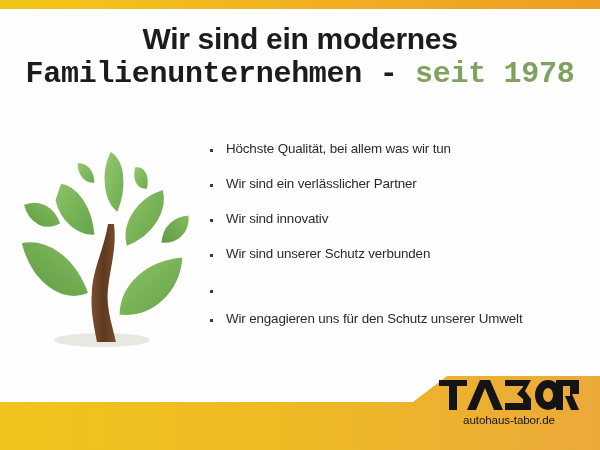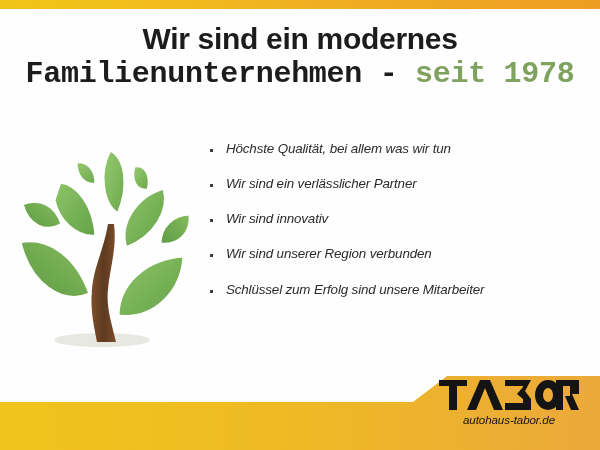--- a/index.html
+++ b/index.html
@@ -49,21 +49,20 @@
   .headline .line1 { display: block; }
   .headline .line2 { display: block; font-family: Liberation Mono, monospace; }
   .headline .accent { color: #7fa35e; }
 
   
   .bullets {
     position: absolute;
     left: 210px;
     top: 141px;
     width: 385px;
-    font-style: italic;
   }
   .bullet-row {
     display: flex;
     align-items: flex-start;
     margin-bottom: 18.4px;
   }
   .bullet-dot {
     flex: 0 0 auto;
     width: 3px;
     height: 3px;
@@ -98,21 +97,20 @@
     height: 78px;
   }
   .footer-band svg { display: block; }
 
   .logo-block {
     position: absolute;
     right: 16px;
     top: 380px;
     width: 150px;
     text-align: center;
-    font-style: italic;
   }
   .logo-word {
     font-size: 33px;
     font-weight: bold;
     letter-spacing: 0.5px;
     color: #141414;
     line-height: 1;
     height: 28px;
   }
   .logo-word svg { display: block; margin: 0 auto; }
@@ -191,25 +189,28 @@
     <div class="bullet-row">
       <span class="bullet-dot"></span>
       <span class="bullet-text">Wir sind ein verlässlicher Partner</span>
     </div>
     <div class="bullet-row">
       <span class="bullet-dot"></span>
       <span class="bullet-text">Wir sind innovativ</span>
     </div>
     <div class="bullet-row">
       <span class="bullet-dot"></span>
-      <span class="bullet-text">Wir sind unserer Region verbunden</span>
-    </div>
-    <div class="bullet-row">
-      <span class="bullet-dot"></span>
-      <span class="bullet-text">Schlüssel zum Erfolg sind unsere Mitarbeiter</span>
+      <span class="bullet-text">Wir sind unserer Schutz verbunden</span>
+    </div>
+    <div class="bullet-row">
+      <span class="bullet-dot"></span>
+    </div>
+    <div class="bullet-row">
+      <span class="bullet-dot"></span>
+      <span class="bullet-text">Wir engagieren uns für den Schutz unserer Umwelt</span>
     </div>
   </div>
 
   <div class="footer-band">
     <svg width="600" height="78" viewBox="0 0 600 78" xmlns="http://www.w3.org/2000/svg">
       <defs>
         <linearGradient id="bandg" x1="0" y1="0" x2="1" y2="0">
           <stop offset="0%" stop-color="#f0c41c"></stop>
           <stop offset="45%" stop-color="#efba23"></stop>
           <stop offset="100%" stop-color="#eba93a"></stop>

